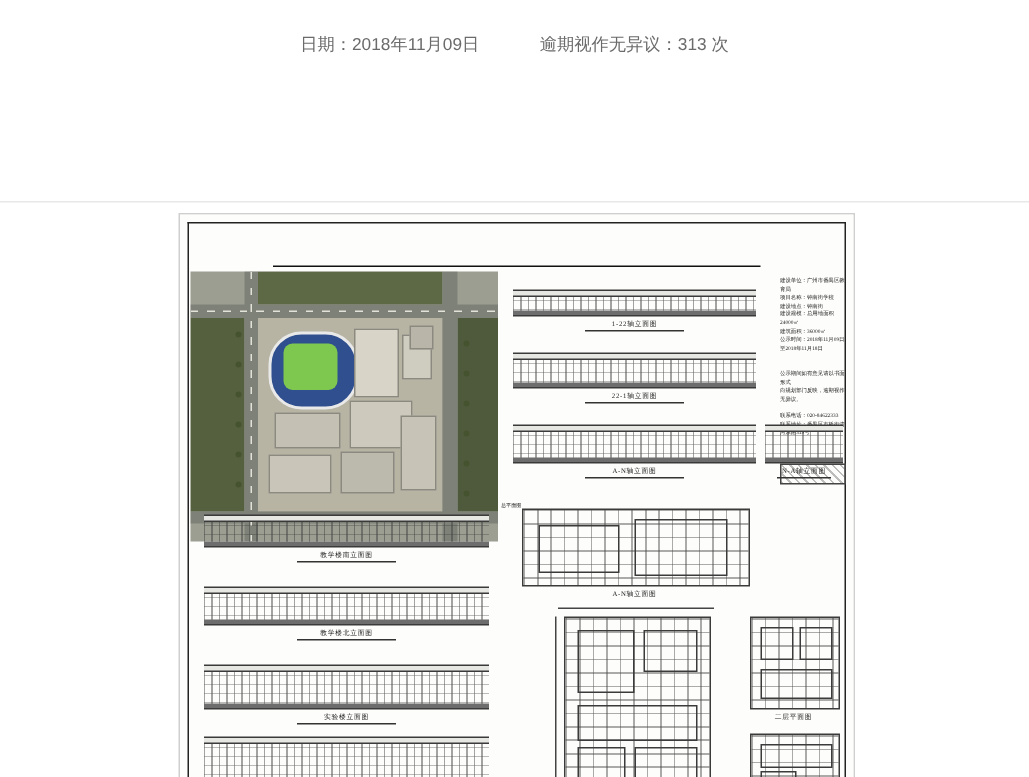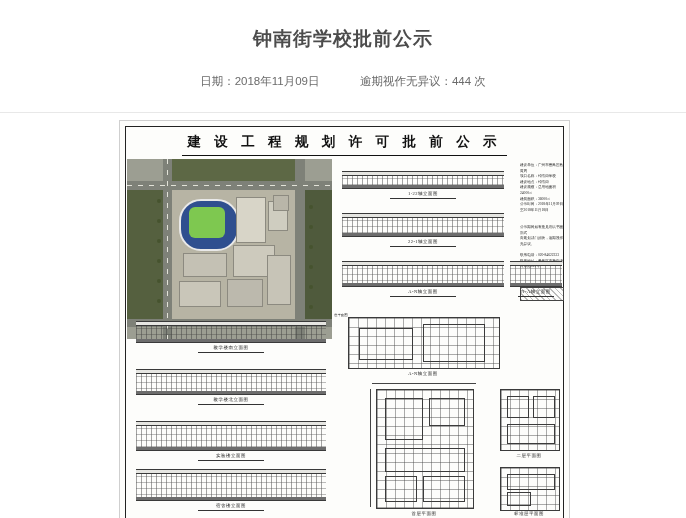--- a/index.html
+++ b/index.html
@@ -246,39 +246,37 @@
     color: #1a1a1a;
     white-space: nowrap;
     font-family: "Liberation Serif", serif;
   }
 </style>
 </head>
 <body>
 
 <div class="page">
 
-  <h1 class="article-title">钟南街学校批前公示</h1>
 
   <div class="meta-row">
     <span class="meta-item">
       <span>日期：</span><span>2018年11月09日</span>
     </span>
     <span class="meta-gap"></span>
     <span class="meta-item">
-      <span>逾期视作无异议：</span><span>444 次</span>
+      <span>逾期视作无异议：</span><span>313 次</span>
     </span>
   </div>
 
   <div class="divider"></div>
 
   <div class="doc-wrap">
     <div class="sheet">
       <div class="sheet-border"></div>
 
-      <div class="sheet-title">建 设 工 程 规 划 许 可 批 前 公 示</div>
       <div class="title-rule"></div>
 
       <div class="site-plan">
         <div class="sp-layer sp-green-top"></div>
         <div class="sp-layer sp-green-l"></div>
         <div class="sp-layer sp-green-r"></div>
         <div class="sp-layer sp-campus"></div>
         <div class="sp-layer sp-roadv"></div>
         <div class="sp-layer sp-roadv2"></div>
         <div class="sp-layer sp-roadh"></div>

